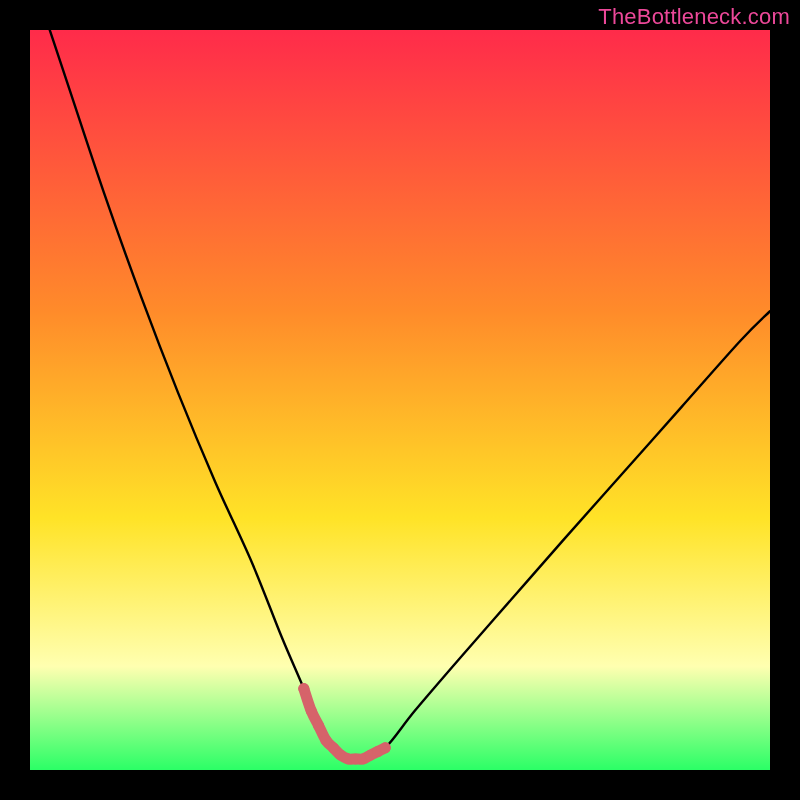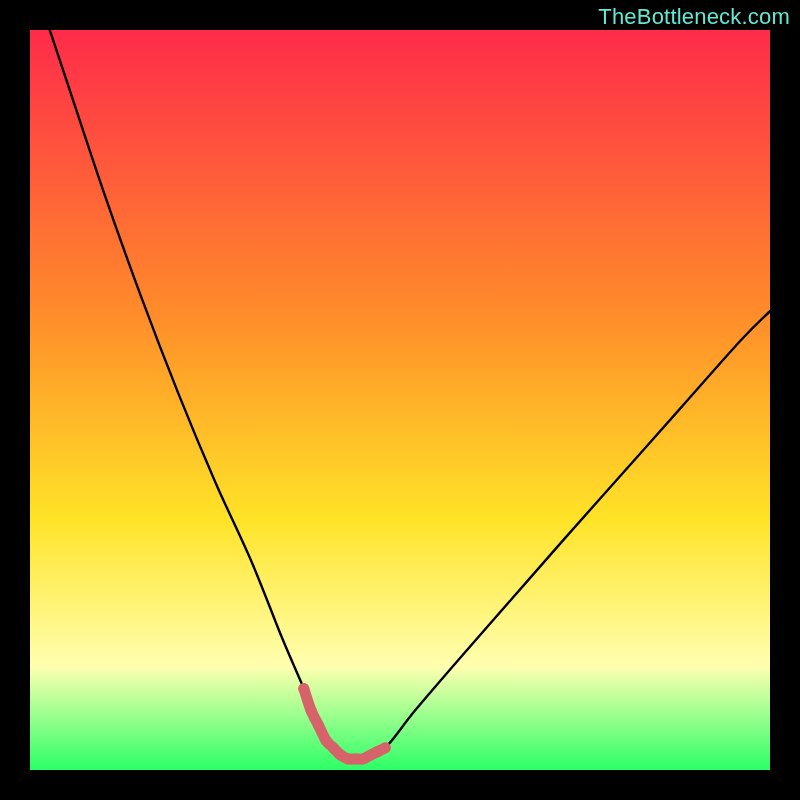--- a/index.html
+++ b/index.html
@@ -16,21 +16,21 @@
     left: 0;
     top: 0;
     width: 800px;
     height: 800px;
     background: #000;
   }
   .watermark {
     position: absolute;
     top: 4px;
     right: 10px;
-    color: #5eead4;
+    color: #ec4899;
     font-size: 22px;
     font-weight: 400;
     letter-spacing: 0.2px;
     z-index: 10;
   }
   .plot {
     position: absolute;
     left: 30px;
     top: 30px;
     width: 740px;

